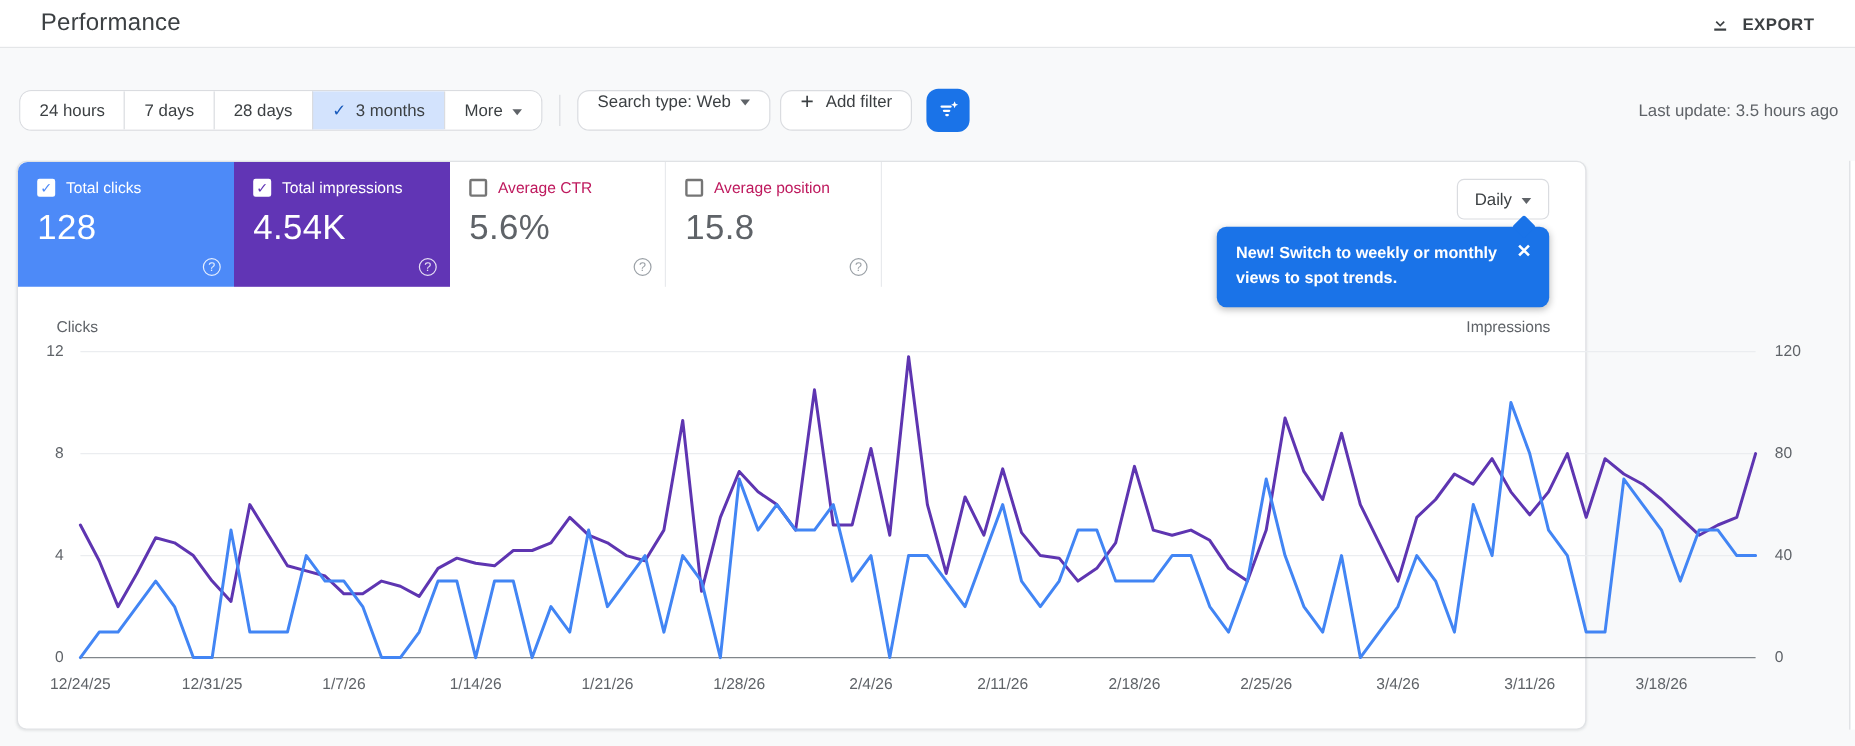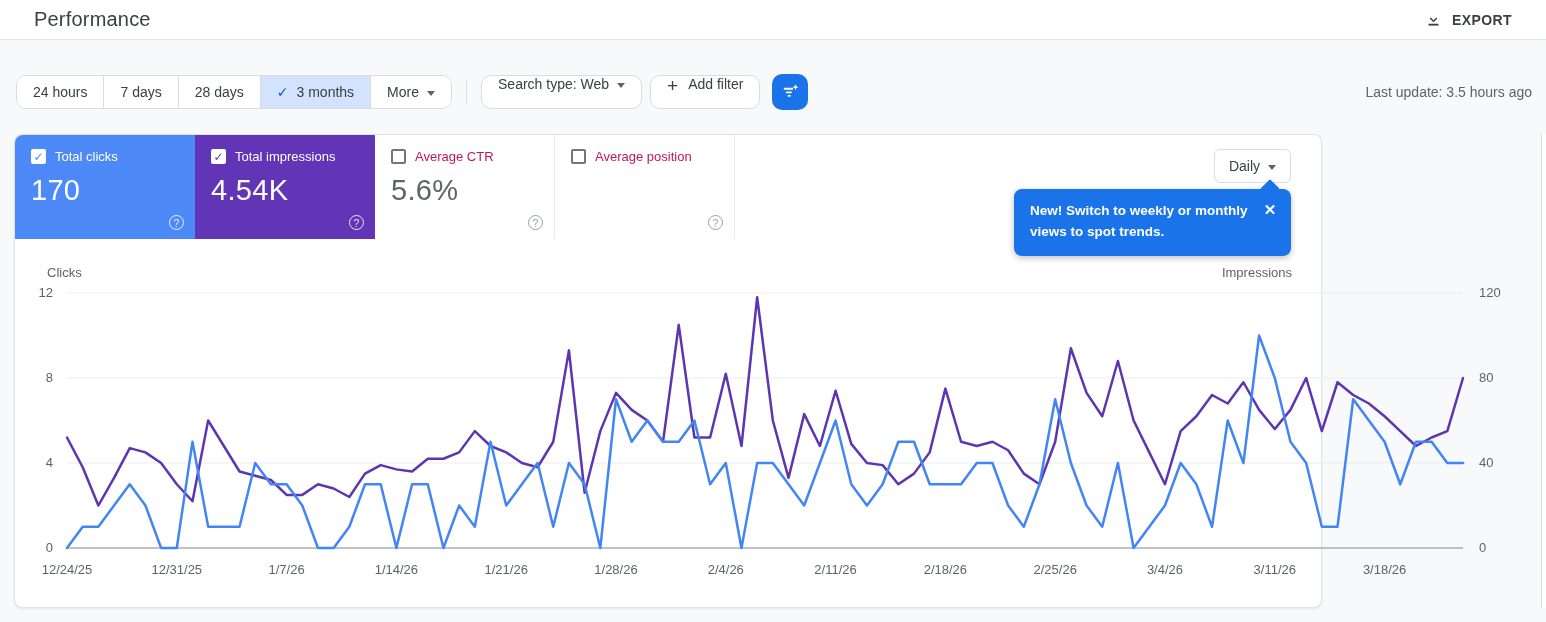--- a/index.html
+++ b/index.html
@@ -162,21 +162,21 @@
 </div>
 
 <div class="panel">
 
   <div class="cards-row">
     <div class="metric-card colored" style="background: rgb(77, 138, 248);">
       <div class="card-label-row">
         <span class="cb checked" style="color: rgb(77, 138, 248);"></span>
         <span>Total clicks</span>
       </div>
-      <div class="card-value">170</div>
+      <div class="card-value">128</div>
       <span class="help-icon"></span>
     </div>
     <div class="metric-card colored" style="background: rgb(97, 53, 181);">
       <div class="card-label-row">
         <span class="cb checked" style="color: rgb(97, 53, 181);"></span>
         <span>Total impressions</span>
       </div>
       <div class="card-value">4.54K</div>
       <span class="help-icon"></span>
     </div>
@@ -186,20 +186,21 @@
         <span>Average CTR</span>
       </div>
       <div class="card-value">5.6%</div>
       <span class="help-icon"></span>
     </div>
     <div class="metric-card">
       <div class="card-label-row">
         <span class="cb"></span>
         <span>Average position</span>
       </div>
+      <div class="card-value">15.8</div>
       <span class="help-icon"></span>
     </div>
   </div>
 
   <button class="daily-btn">
     <span>Daily</span>
     <span class="dd-arrow"></span>
   </button>
 
   <div class="promo-tooltip">

